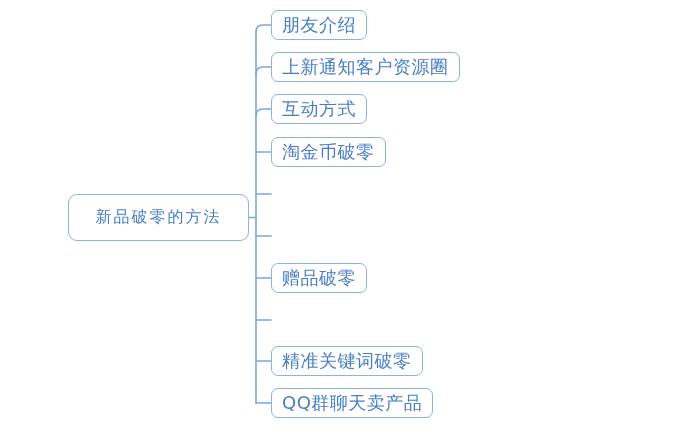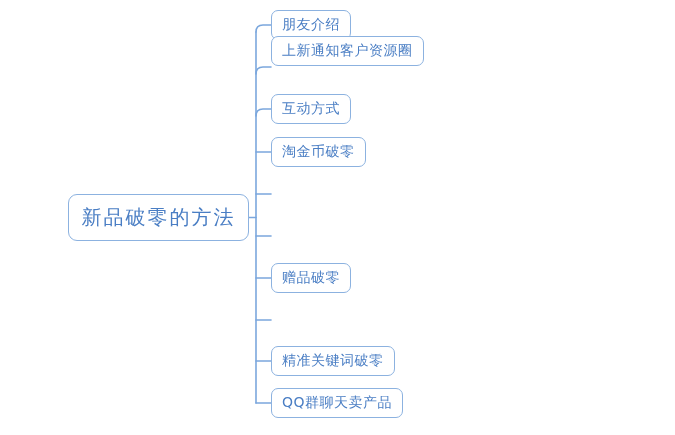--- a/index.html
+++ b/index.html
@@ -46,27 +46,27 @@
     justify-content: center;
     letter-spacing: 0.5px;
   }
 
   .node-root {
     left: 68px;
     top: 194px;
     width: 181px;
     height: 47px;
     border-radius: 9px;
-    font-size: 20px;
+    font-size: 16px;
     letter-spacing: 2px;
   }
 
   .node-child {
     height: 30px;
-    font-size: 14px;
+    font-size: 18px;
     padding: 0 10px;
     left: 271px;
   }
 </style>
 </head>
 <body>
 
 <div id="mindmap">
 
   <svg id="connectors" viewBox="0 0 675 435" xmlns="http://www.w3.org/2000/svg">
@@ -89,21 +89,21 @@
     </g>
   </svg>
 
   <div class="node node-root">
     <span>新品破零的方法</span>
   </div>
 
   <div class="node node-child" style="top:10px">
     <span>朋友介绍</span>
   </div>
-  <div class="node node-child" style="top:36px">
+  <div class="node node-child" style="top:52px">
     <span>上新通知客户资源圈</span>
   </div>
   <div class="node node-child" style="top:137px">
     <span>淘金币破零</span>
   </div>
   <div class="node node-child" style="top:94px">
     <span>互动方式</span>
   </div>
   <div class="node node-child" style="top:263px">
     <span>赠品破零</span>

